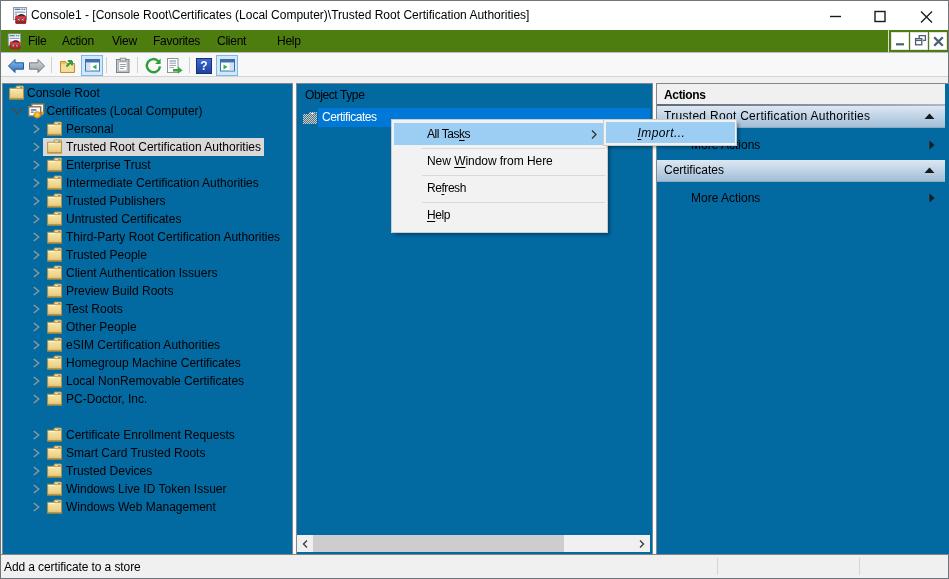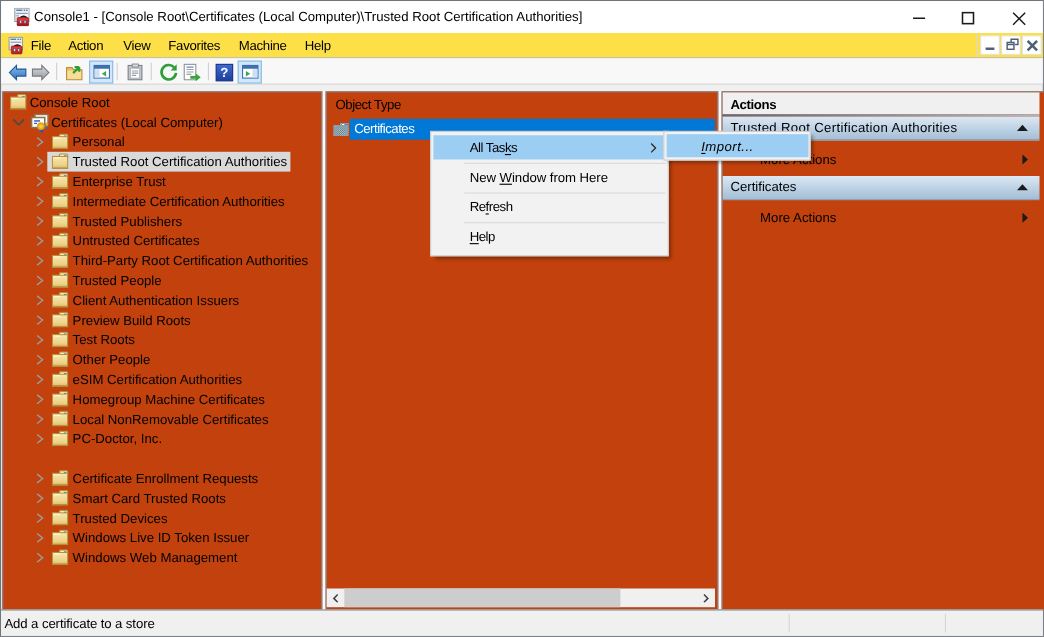--- a/index.html
+++ b/index.html
@@ -5,26 +5,26 @@
   html,body{margin:0;padding:0;}
   body{width:949px;height:579px;position:relative;overflow:hidden;
        font-family:"Liberation Sans",sans-serif;font-size:12px;color:#000;
        background:#f0f0f0;}
   .abs{position:absolute;}
   
   #frame{position:absolute;left:0;top:0;width:947px;height:577px;
          border:1px solid #70757a;background:#f0f0f0;}
   #titlebar{position:absolute;left:1px;top:1px;width:947px;height:29px;background:#fff;}
   #title-text{position:absolute;left:30px;top:7px;font-size:12px;letter-spacing:0px;white-space:nowrap;}
-  #menubar{position:absolute;left:1px;top:30px;width:947px;height:22px;background:#fde047;border-bottom:1px solid #b9bcbf;}
+  #menubar{position:absolute;left:1px;top:30px;width:947px;height:22px;background:#4d7c0f;border-bottom:1px solid #b9bcbf;}
   .menuitem{position:absolute;top:4px;font-size:12px;letter-spacing:-0.25px;}
   #toolbar{position:absolute;left:1px;top:53px;width:947px;height:23px;background:#f8f8f8;border-bottom:1px solid #d4d4d4;}
   .tsep{position:absolute;top:4px;width:1px;height:16px;background:#d0d0d0;}
   
-  .pane{position:absolute;background:#c2410c;border:1px solid #828790;}
+  .pane{position:absolute;background:#0369a1;border:1px solid #828790;}
   #treepane{left:2px;top:83px;width:289px;height:470px;}
   #midpane{left:296px;top:83px;width:355px;height:470px;}
   #actpane{left:656px;top:83px;width:289px;height:470px;padding-left:15px;}
   
   .trow{position:absolute;height:18px;width:100%;}
   .trow .lbl{position:absolute;top:2px;font-size:12px;letter-spacing:0px;white-space:nowrap;}
   .hl{position:absolute;background:#d9d9d9;height:18px;}
   
   #statusbar{position:absolute;left:1px;top:554px;width:947px;height:23px;background:#f0f0f0;border-top:1px solid #848484;}
   #statusbar .txt{position:absolute;left:3px;top:5px;font-size:12px;letter-spacing:-0.1px;}
@@ -85,21 +85,21 @@
     <path d="M8.2 9.2 q3.2 -2.6 6.4 0" fill="none" stroke="#1a1a1a" stroke-width="1.6"></path>
     <rect x="5.6" y="8.9" width="10.4" height="7.6" rx="1.2" fill="#c32127" stroke="#8f1a1e" stroke-width="0.6"></rect>
     <rect x="6.3" y="9.6" width="9" height="2.6" rx="1" fill="#e0383f"></rect>
     <rect x="7.9" y="11.4" width="1.7" height="2.6" fill="#d8e2e8" stroke="#4a5560" stroke-width="0.5"></rect>
     <rect x="11.9" y="11.4" width="1.7" height="2.6" fill="#d8e2e8" stroke="#4a5560" stroke-width="0.5"></rect>
   </svg>
   <div class="menuitem" style="left:27px">File</div>
   <div class="menuitem" style="left:61px">Action</div>
   <div class="menuitem" style="left:111px">View</div>
   <div class="menuitem" style="left:152px">Favorites</div>
-  <div class="menuitem" style="left:216px">Machine</div>
+  <div class="menuitem" style="left:216px">Client</div>
   <div class="menuitem" style="left:276px">Help</div>
   <div class="abs" style="left:887px;top:0;width:1px;height:22px;background:#d9d9d9"></div>
   <svg class="abs" style="left:890px;top:2px" width="57" height="18" viewBox="0 0 57 18">
     <rect x="0.5" y="0.5" width="17" height="17" fill="#fff" stroke="#e2e2e2"></rect>
     <rect x="19.5" y="0.5" width="17" height="17" fill="#fff" stroke="#e2e2e2"></rect>
     <rect x="38.5" y="0.5" width="17" height="17" fill="#fff" stroke="#e2e2e2"></rect>
     <rect x="5" y="11.2" width="8" height="2.2" fill="#4c5f77"></rect>
     <path d="M28.2 6.6 v-3 h6.2 v4.8 h-2.6" fill="none" stroke="#4c5f77" stroke-width="1.3"></path>
     <rect x="24.6" y="6.6" width="6.2" height="6.2" fill="#fff" stroke="#4c5f77" stroke-width="1.3"></rect>
     <line x1="24.6" y1="8.4" x2="30.8" y2="8.4" stroke="#4c5f77" stroke-width="1.3"></line>

